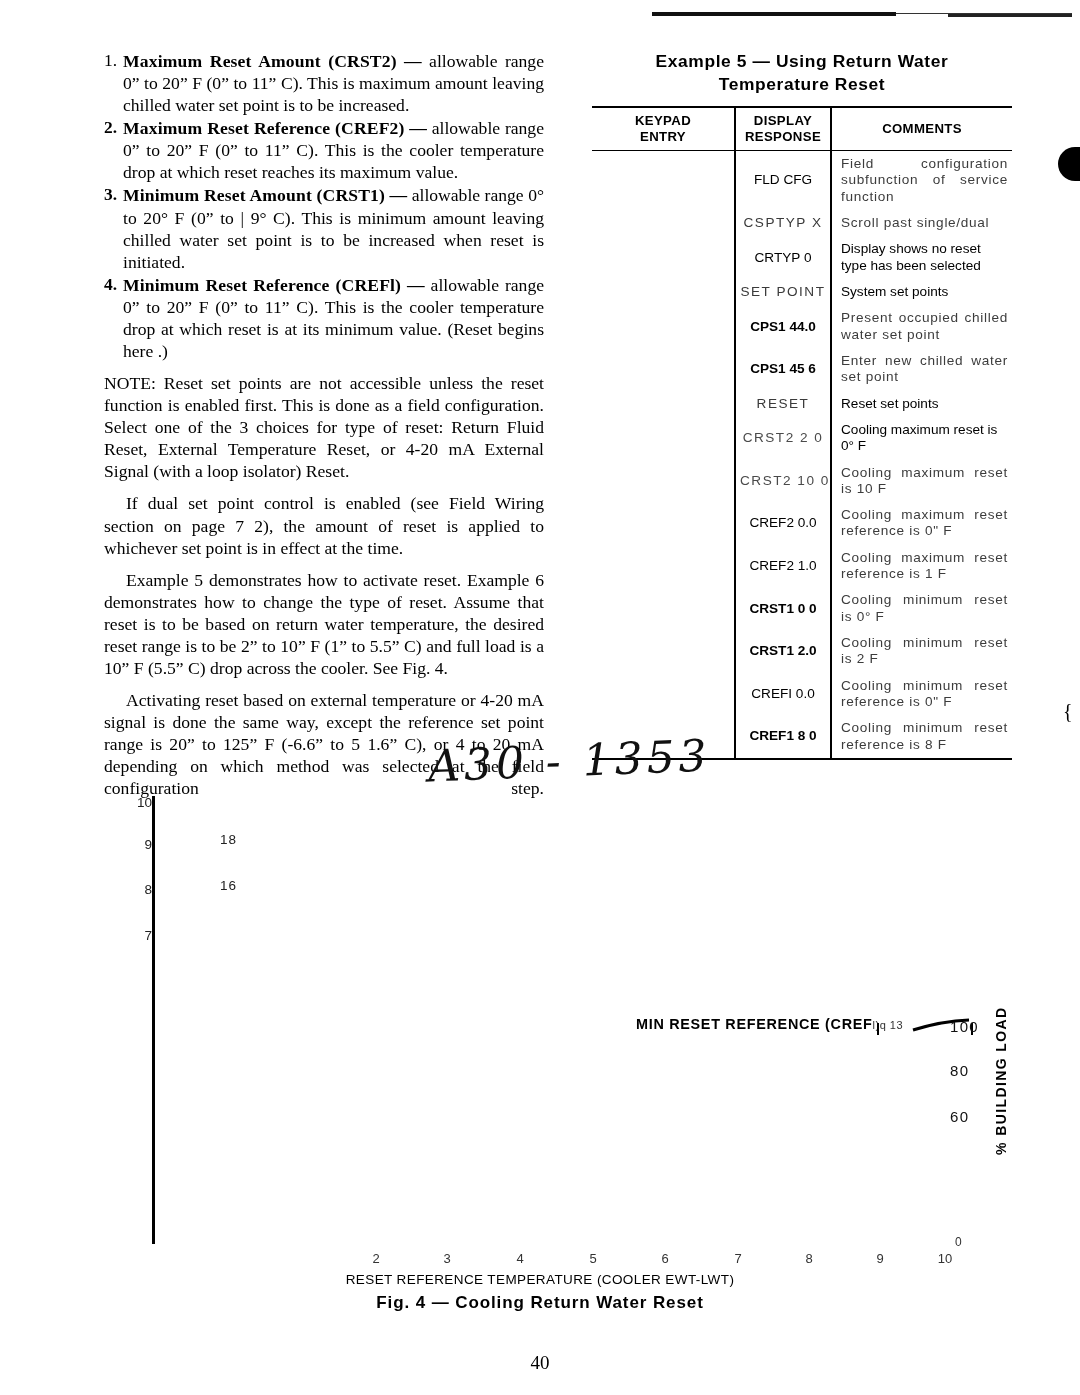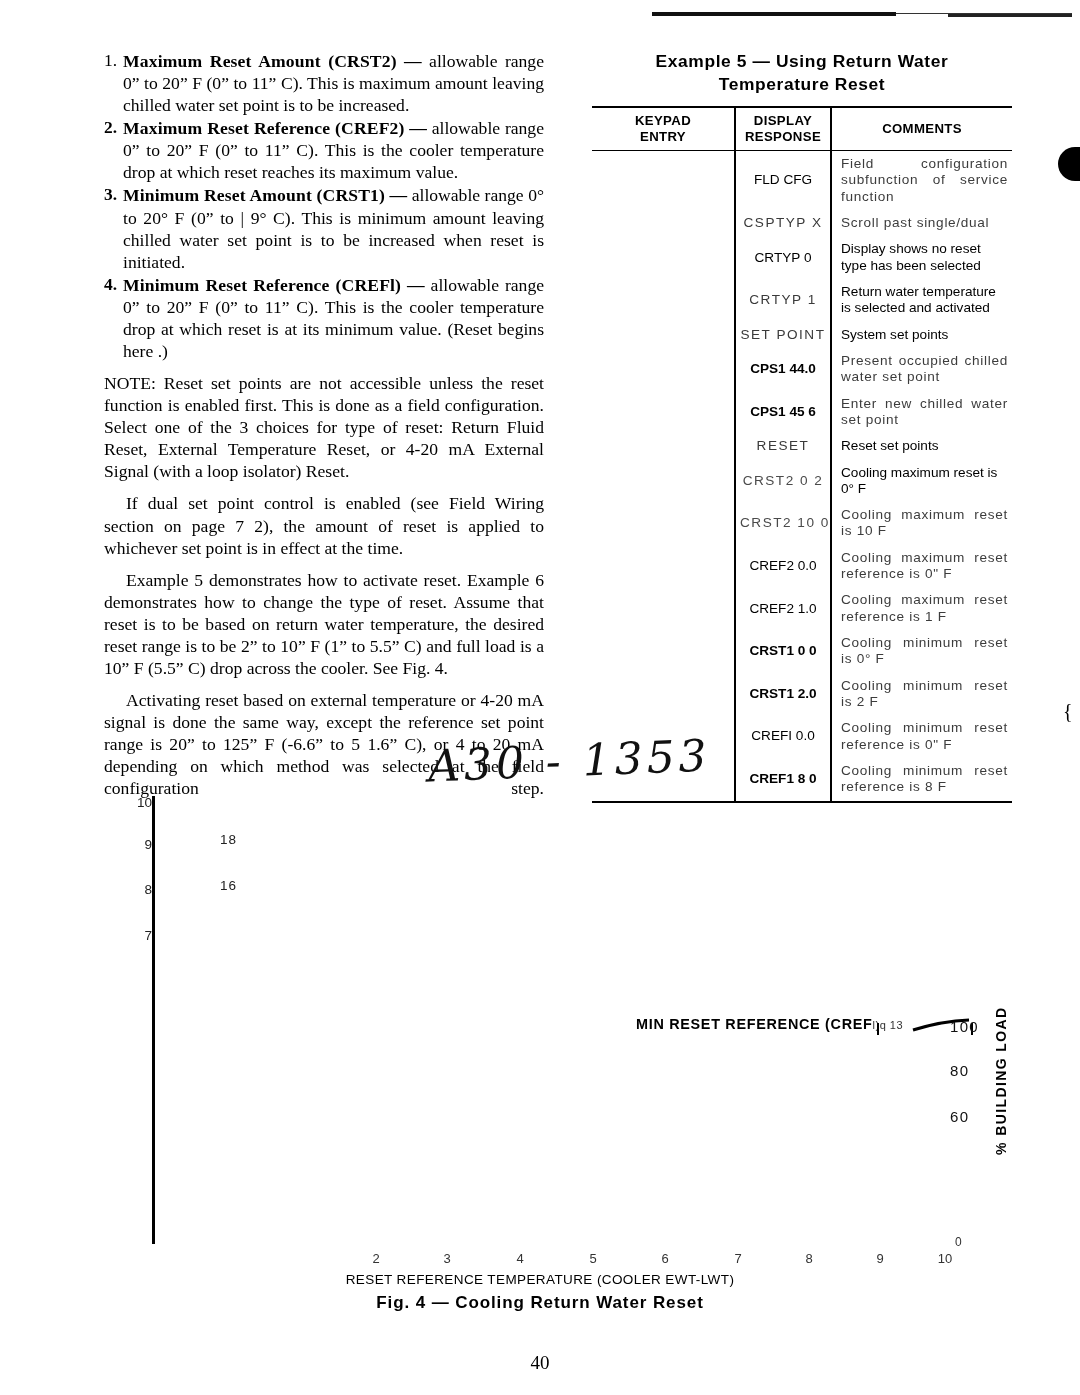--- a/index.html
+++ b/index.html
@@ -304,46 +304,41 @@
         <td class="disp v-light v-spaced">CSPTYP X</td>
         <td class="cmt cmt-wide">Scroll past single/dual</td>
       </tr>
       <tr>
         <td class="kp"></td>
         <td class="disp">CRTYP 0</td>
         <td class="cmt">Display shows no reset type has been selected</td>
       </tr>
       <tr>
         <td class="kp"></td>
-        <td class="disp v-light v-spaced">CRTYP 1</td>
-        <td class="cmt">Return water temperature is selected and activated</td>
-      </tr>
-      <tr>
-        <td class="kp"></td>
         <td class="disp v-light v-spaced">SET POINT</td>
         <td class="cmt">System set points</td>
       </tr>
       <tr>
         <td class="kp"></td>
         <td class="disp v-bold">CPS1 44.0</td>
         <td class="cmt cmt-wide cmt-just">Present occupied chilled water set point</td>
       </tr>
       <tr>
         <td class="kp"></td>
         <td class="disp v-bold">CPS1 45 6</td>
         <td class="cmt cmt-wide cmt-just">Enter new chilled water set point</td>
       </tr>
       <tr>
         <td class="kp"></td>
         <td class="disp v-light v-spaced">RESET</td>
         <td class="cmt">Reset set points</td>
       </tr>
       <tr>
         <td class="kp"></td>
-        <td class="disp v-faint v-spaced">CRST2 0 2</td>
+        <td class="disp v-faint v-spaced">CRST2 2 0</td>
         <td class="cmt">Cooling maximum reset is 0° F</td>
       </tr>
       <tr>
         <td class="kp"></td>
         <td class="disp v-faint v-spaced">CRST2 10 0</td>
         <td class="cmt cmt-wide cmt-just">Cooling maximum reset is 10 F</td>
       </tr>
       <tr>
         <td class="kp"></td>
         <td class="disp">CREF2 0.0</td>

